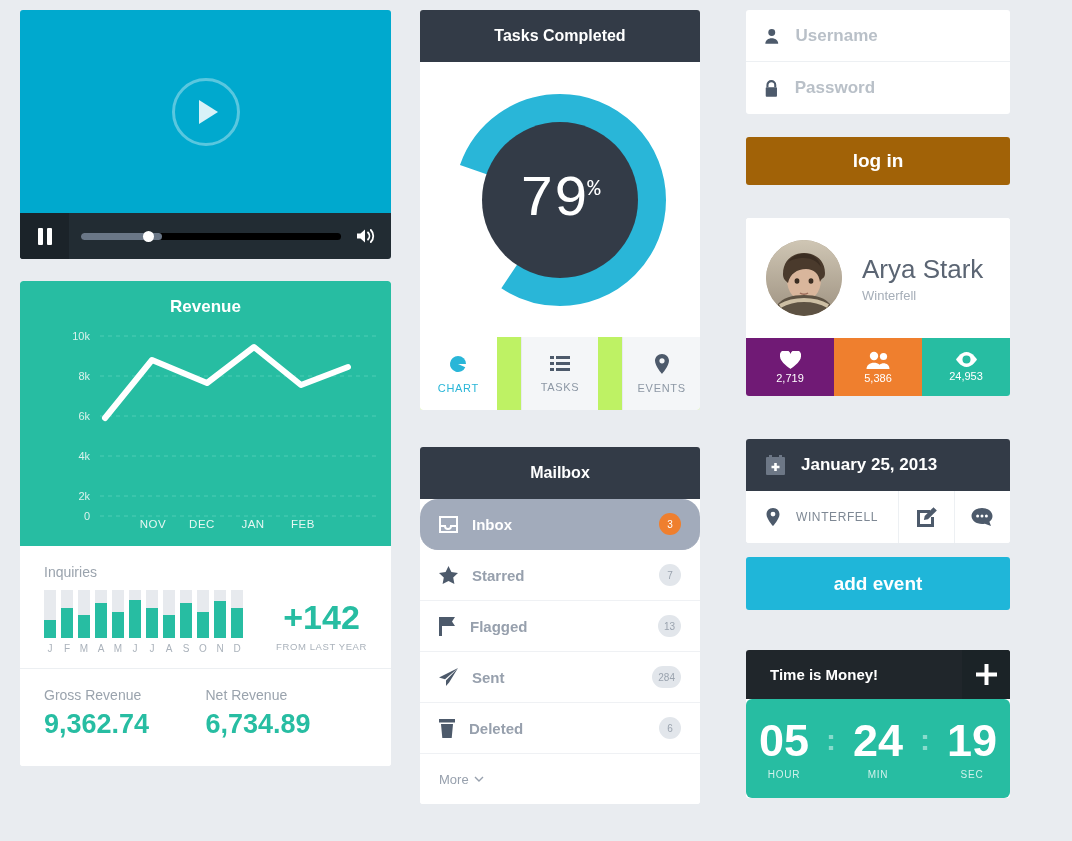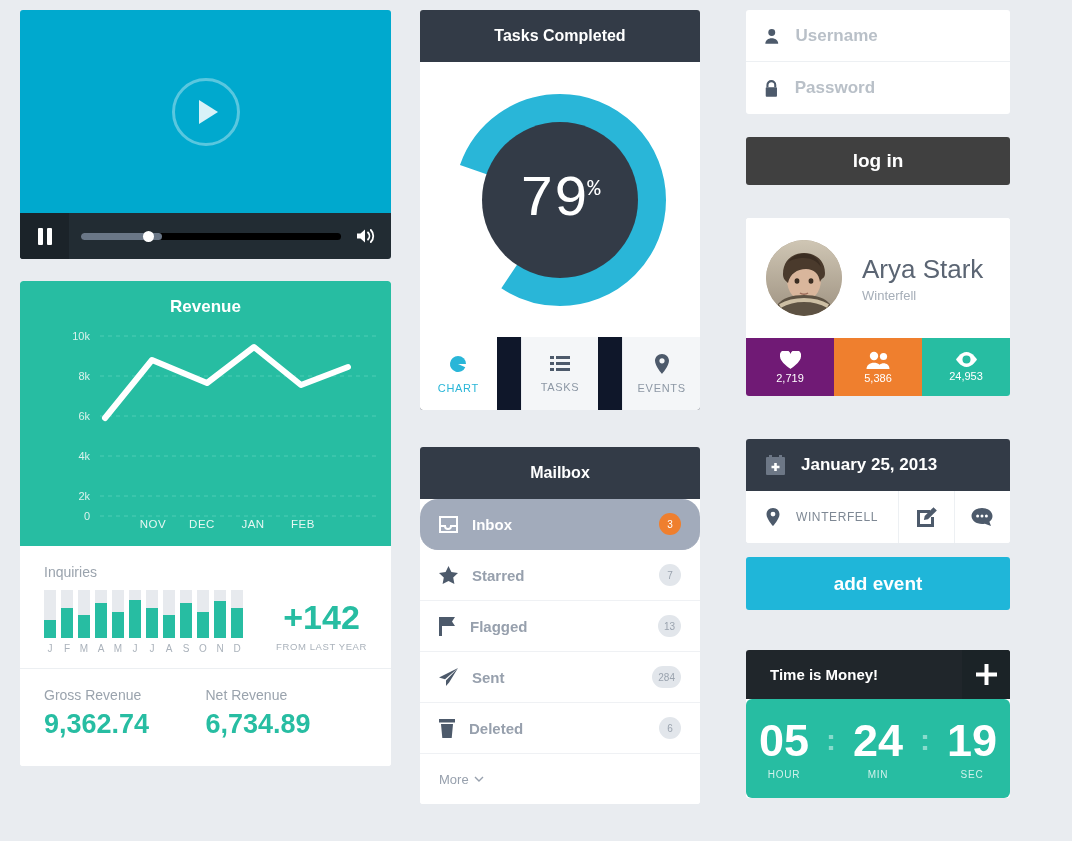--- a/index.html
+++ b/index.html
@@ -107,21 +107,21 @@
   }
   .donut { position: relative; width: 212px; height: 212px; font-family: Liberation Mono, monospace; }
   .donut svg { display: block; }
   .donut-center {
     position: absolute; inset: 0;
     display: flex; align-items: center; justify-content: center;
   }
   .donut-num { color: #fff; font-size: 58px; font-weight: 300; letter-spacing: -1px; }
   .donut-pct { color: #fff; font-size: 22px; font-weight: 300; margin-top: -20px; }
 
-  .tabs { display: flex; height: 73px; background: #0f172a; gap: 24px; }
+  .tabs { display: flex; height: 73px; background: #bef264; gap: 24px; }
   .tab {
     flex: 1; display: flex; flex-direction: column;
     align-items: center; justify-content: center; gap: 8px;
     background: #f4f6f8; border-left: 1px solid #e8ebef;
   }
   .tab:first-child { border-left: none; }
   .tab.active { background: #fff; }
   .tab-label { font-size: 11px; letter-spacing: .7px; color: #8d98a5; }
   .tab.active .tab-label { color: #29b6d8; }
 
@@ -156,21 +156,21 @@
     border-bottom: 1px solid #edf0f3;
   }
   .field:last-child { border-bottom: none; }
   .field-input {
     border: none; outline: none; background: transparent;
     font-size: 17px; font-weight: bold; color: #6a7480;
     font-family: "Liberation Sans", sans-serif; width: 100%;
   }
   .field-input::placeholder { color: #b9c0c8; font-weight: bold; }
   .login-btn {
-    height: 48px; background: #404040; color: #fff;
+    height: 48px; background: #a16207; color: #fff;
     border: none; border-radius: 3px; cursor: pointer;
     font-size: 19px; font-weight: bold;
     font-family: "Liberation Sans", sans-serif;
   }
 
   
   .profile-top { background: #fff; display: flex; align-items: center; gap: 20px; padding: 22px 20px; }
   .avatar {
     width: 76px; height: 76px; border-radius: 50%;
     overflow: hidden; flex: none; background: #b4a894; position: relative;

